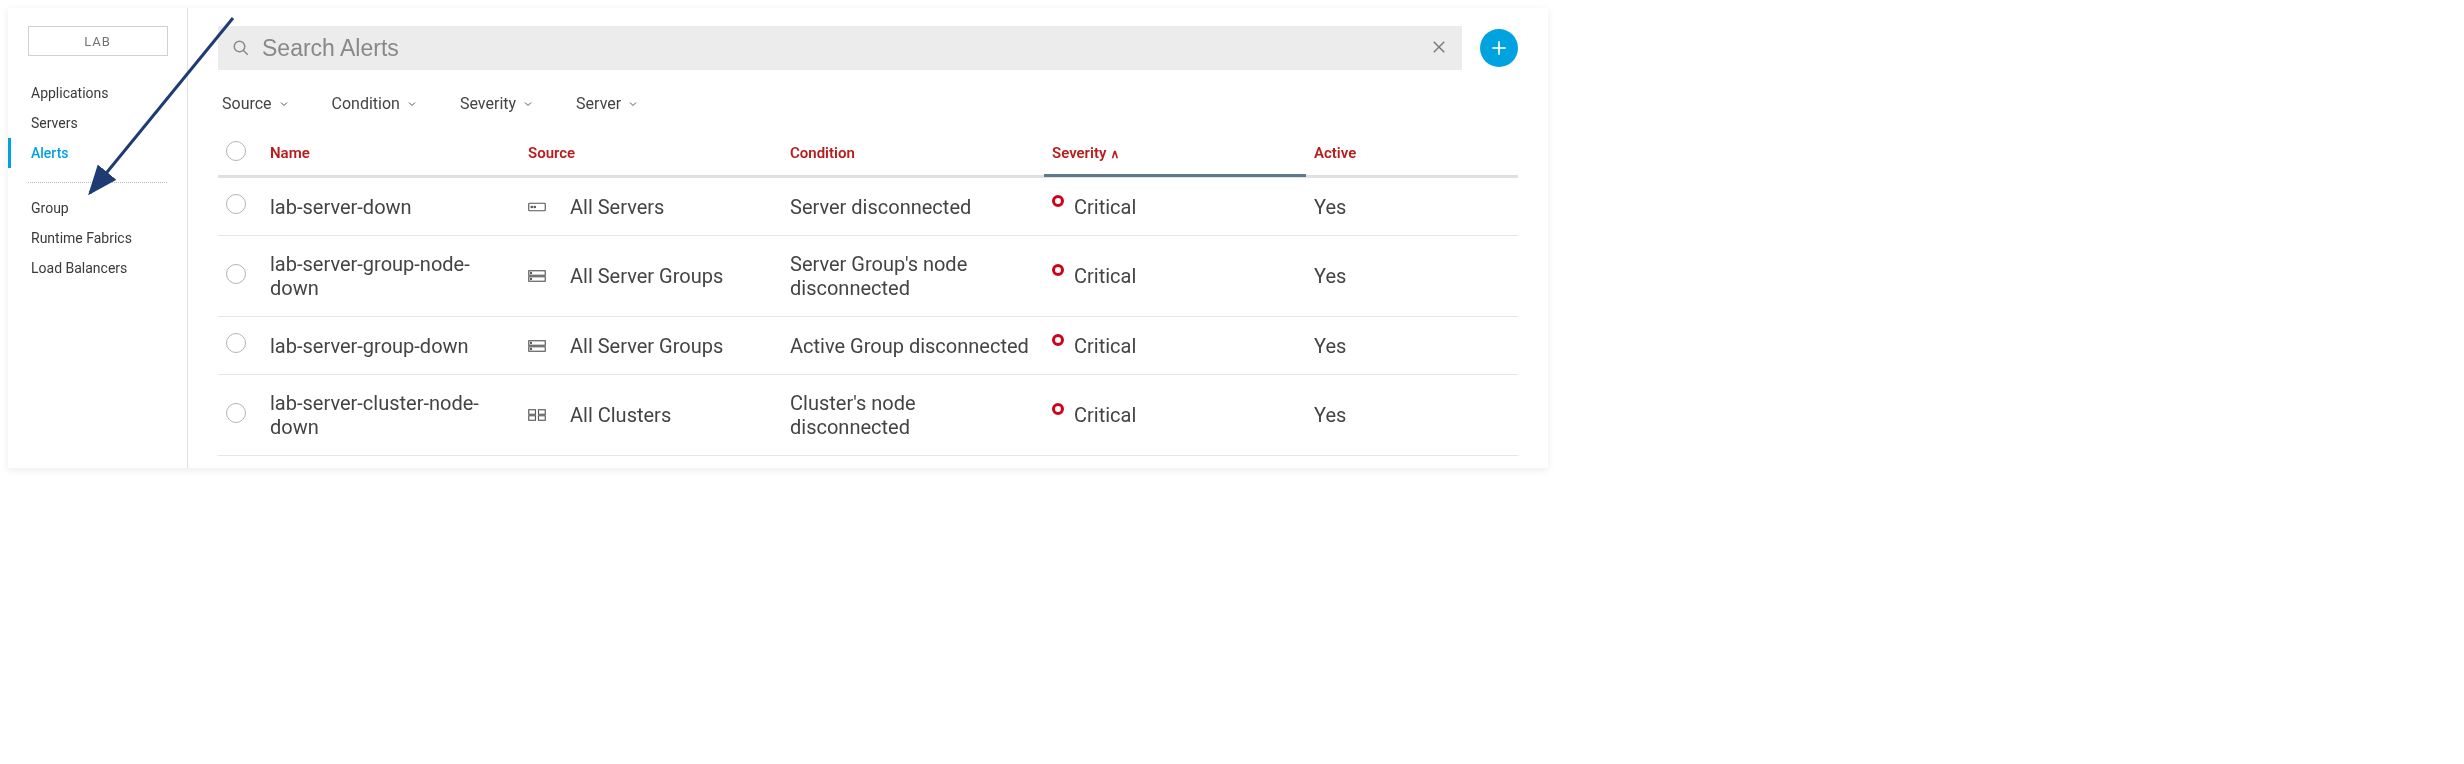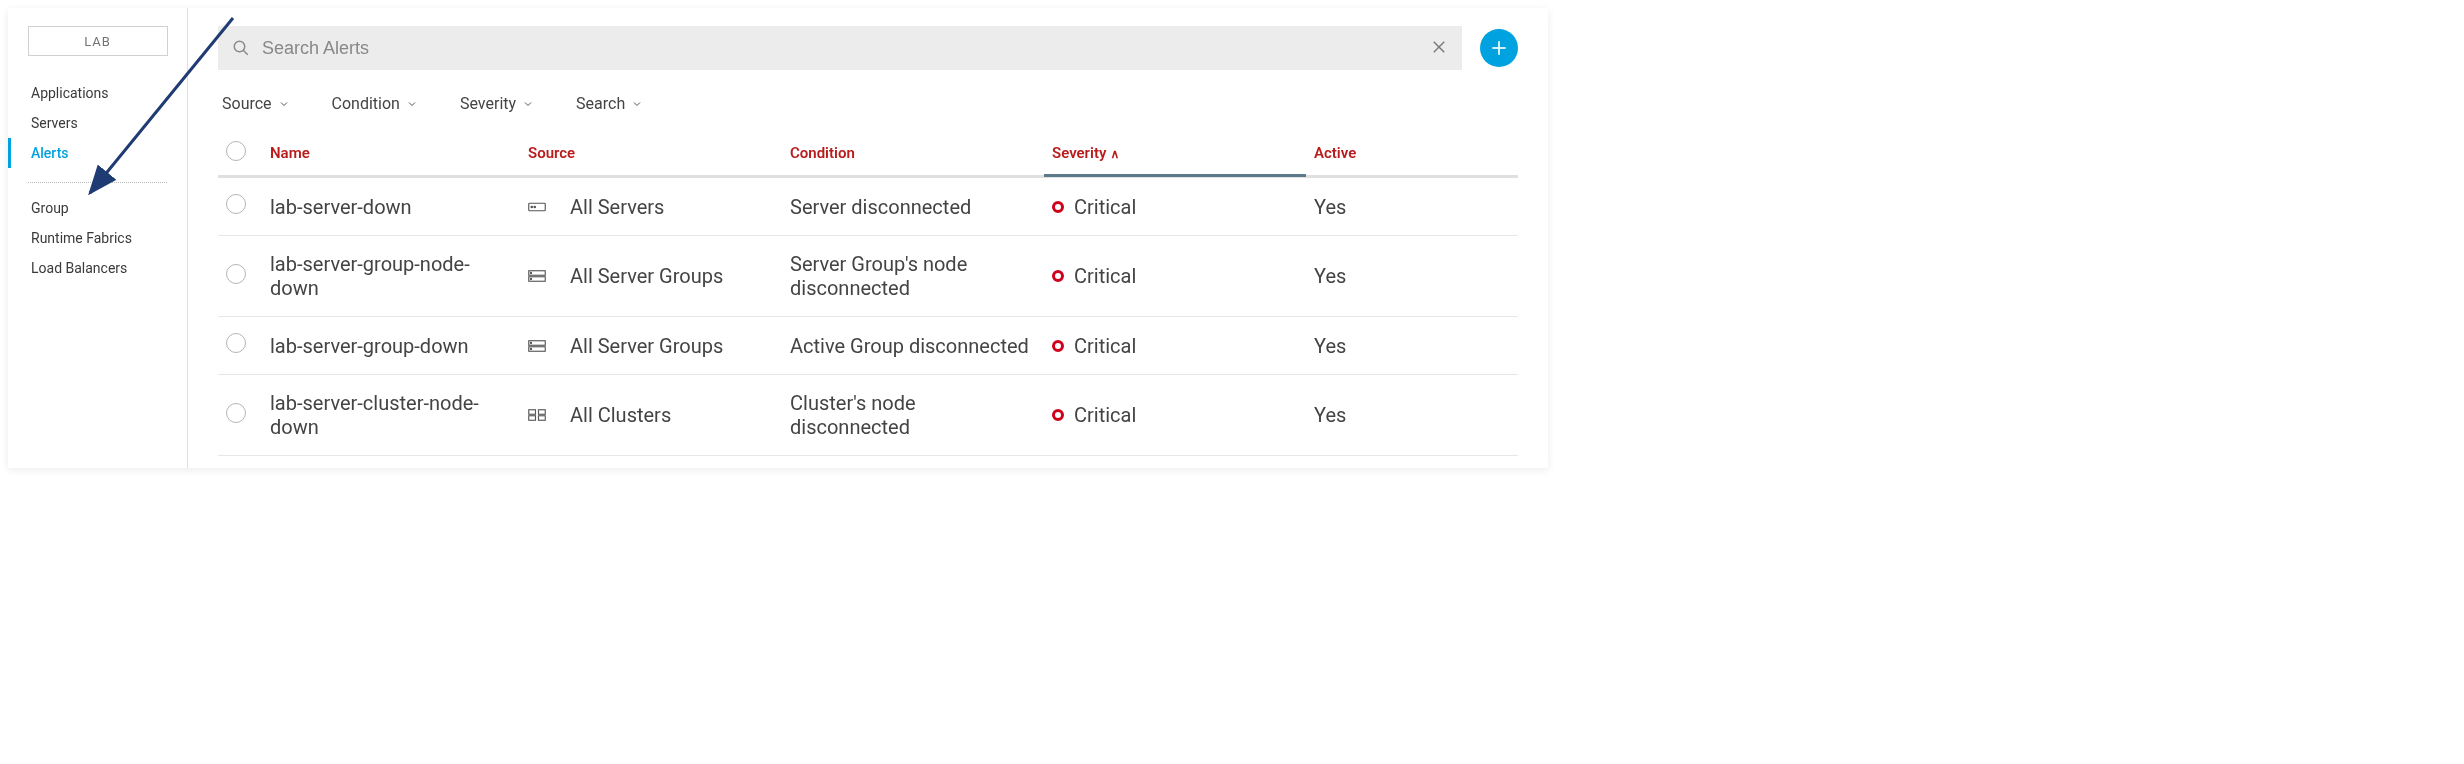--- a/index.html
+++ b/index.html
@@ -83,21 +83,21 @@
     align-items: center;
     background: #ececec;
     height: 44px;
     padding: 0 14px;
   }
   .search-wrap svg.search-ico { flex-shrink: 0; }
   .search-input {
     flex: 1;
     border: none;
     background: transparent;
-    font-size: 18px;
+    font-size: 23px;
     color: #a16207;
     padding: 0 12px;
     outline: none;
   }
   .search-input::placeholder { color: #888; }
   .clear-btn {
     cursor: pointer;
     color: #7a7a7a;
   }
   .add-btn {
@@ -143,21 +143,21 @@
     font-size: 20px;
     color: #444;
     vertical-align: middle;
   }
   .chk {
     width: 20px; height: 20px;
     border: 1.5px solid #b5b5b5;
     border-radius: 50%;
     display: inline-block;
   }
-  .sev-cell { display: flex; align-items: center; gap: 10px; }
+  .sev-cell { display: flex; align-items: flex-start; gap: 10px; }
   .sev-icon {
     width: 12px; height: 12px; border: 3px solid #d0021b;
     border-radius: 50%; display: inline-block;
   }
   .src-cell { display: flex; align-items: center; gap: 24px; }
   .src-ico { width:18px; height:14px; }
   .sort-caret { font-size:12px; margin-left:4px; }
   .col-chk { width:44px; }
   .col-name { width:258px; }
   .col-src { width:262px; }
@@ -241,21 +241,21 @@
             <polyline points="6 9 12 15 18 9"></polyline>
           </svg>
       </div>
       <div class="filter">
         <span>Severity</span>
         <svg width="12" height="12" viewBox="0 0 24 24" fill="none" stroke="#555" stroke-width="2">
             <polyline points="6 9 12 15 18 9"></polyline>
           </svg>
       </div>
       <div class="filter">
-        <span>Search</span>
+        <span>Server</span>
         <svg width="12" height="12" viewBox="0 0 24 24" fill="none" stroke="#555" stroke-width="2">
             <polyline points="6 9 12 15 18 9"></polyline>
           </svg>
       </div>
     </div>
 
     <div class="thead-wrap">
     <table class="tbl">
       <thead>
         <tr>

